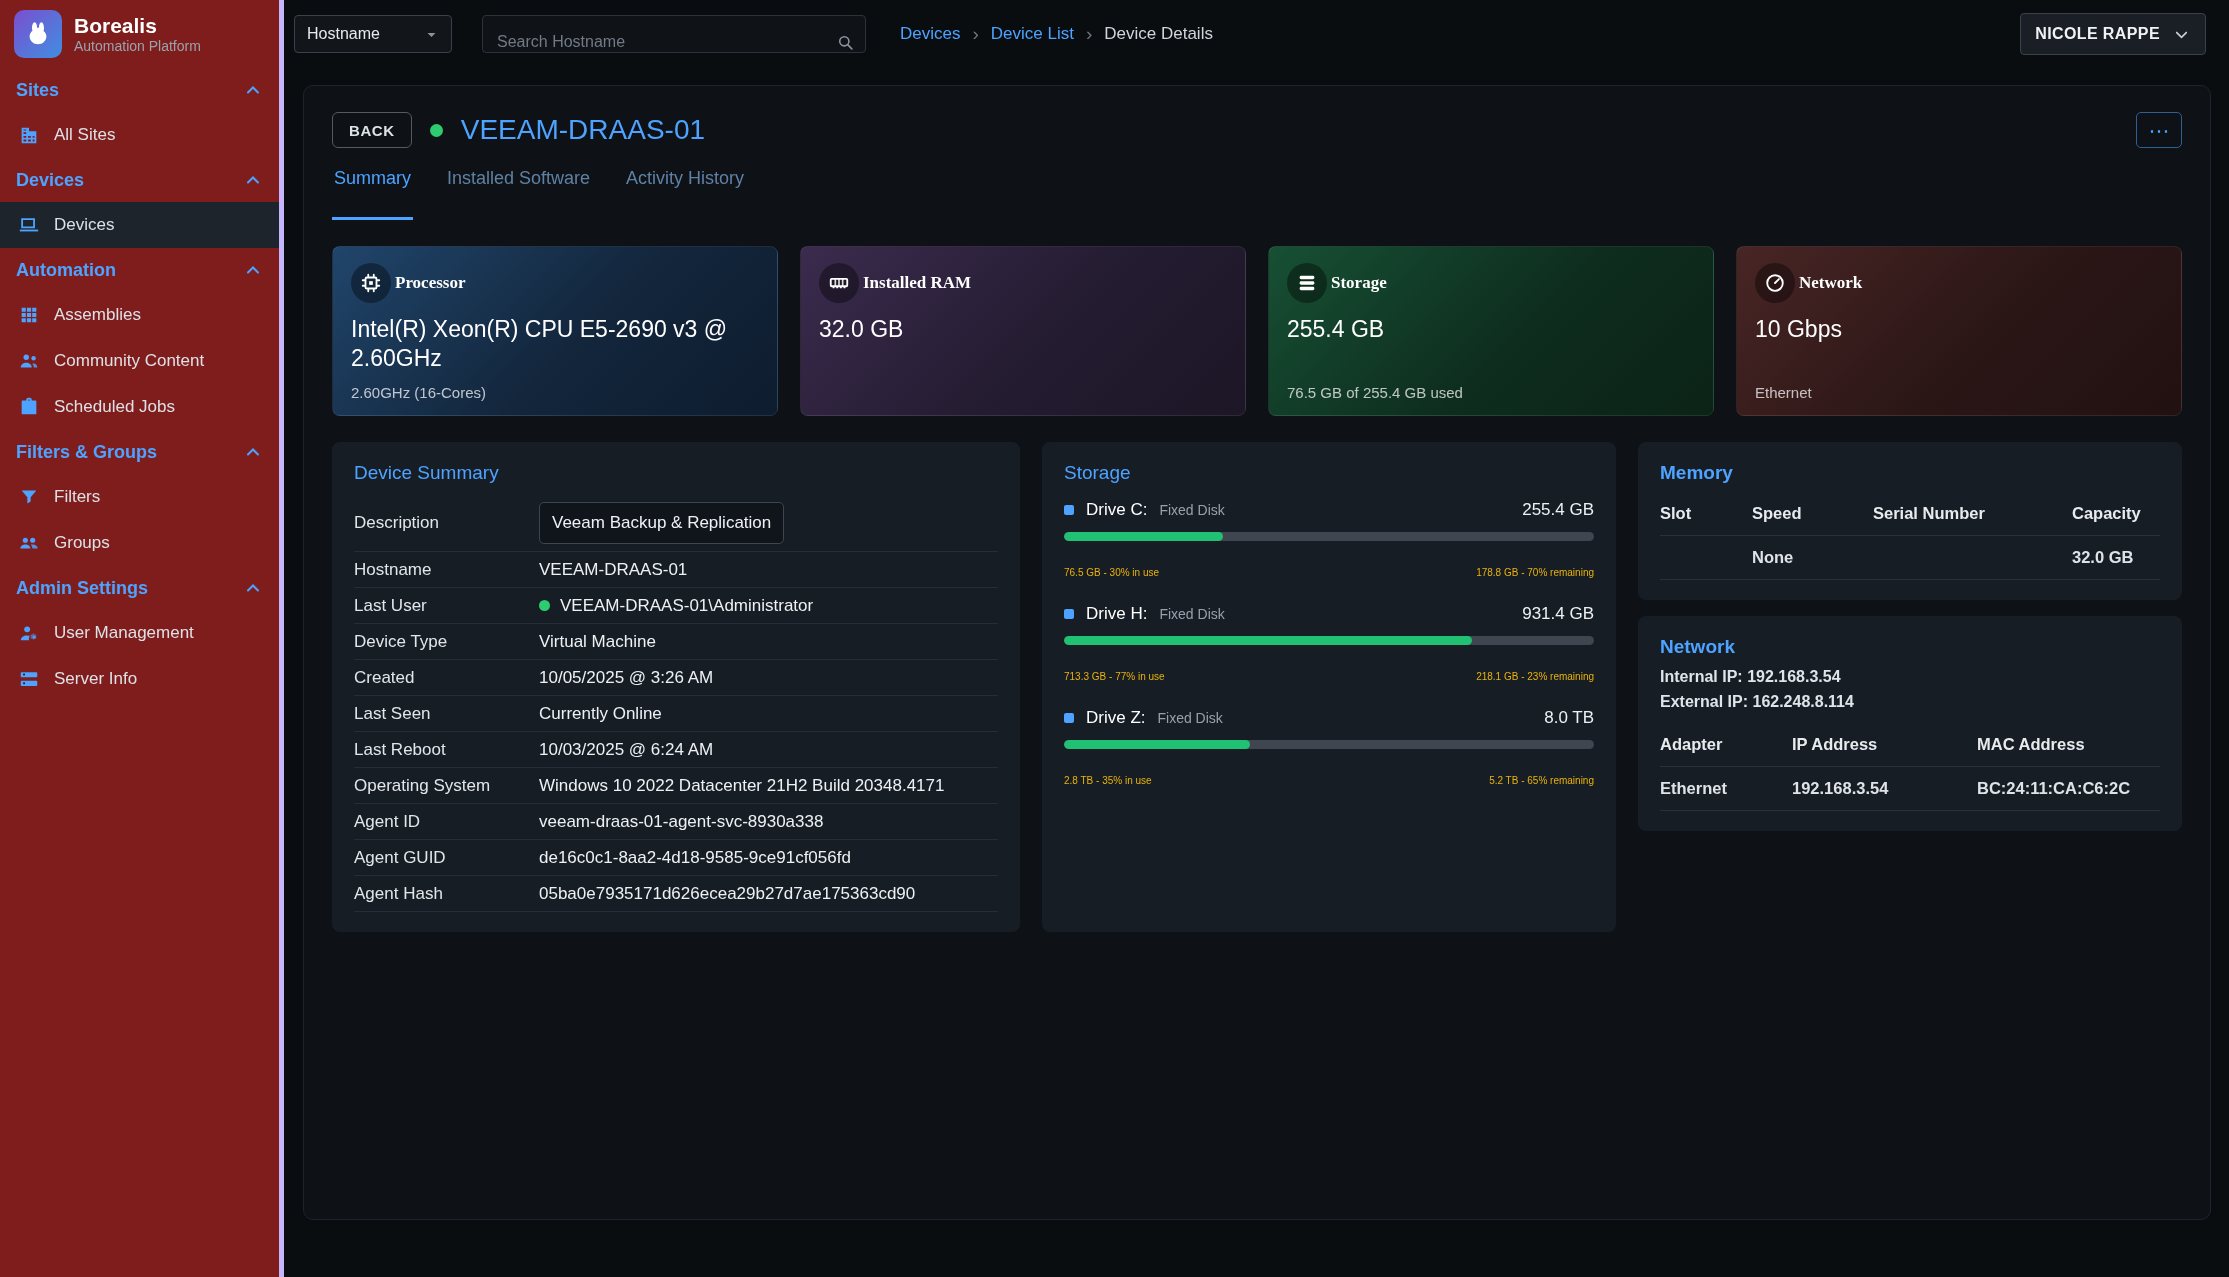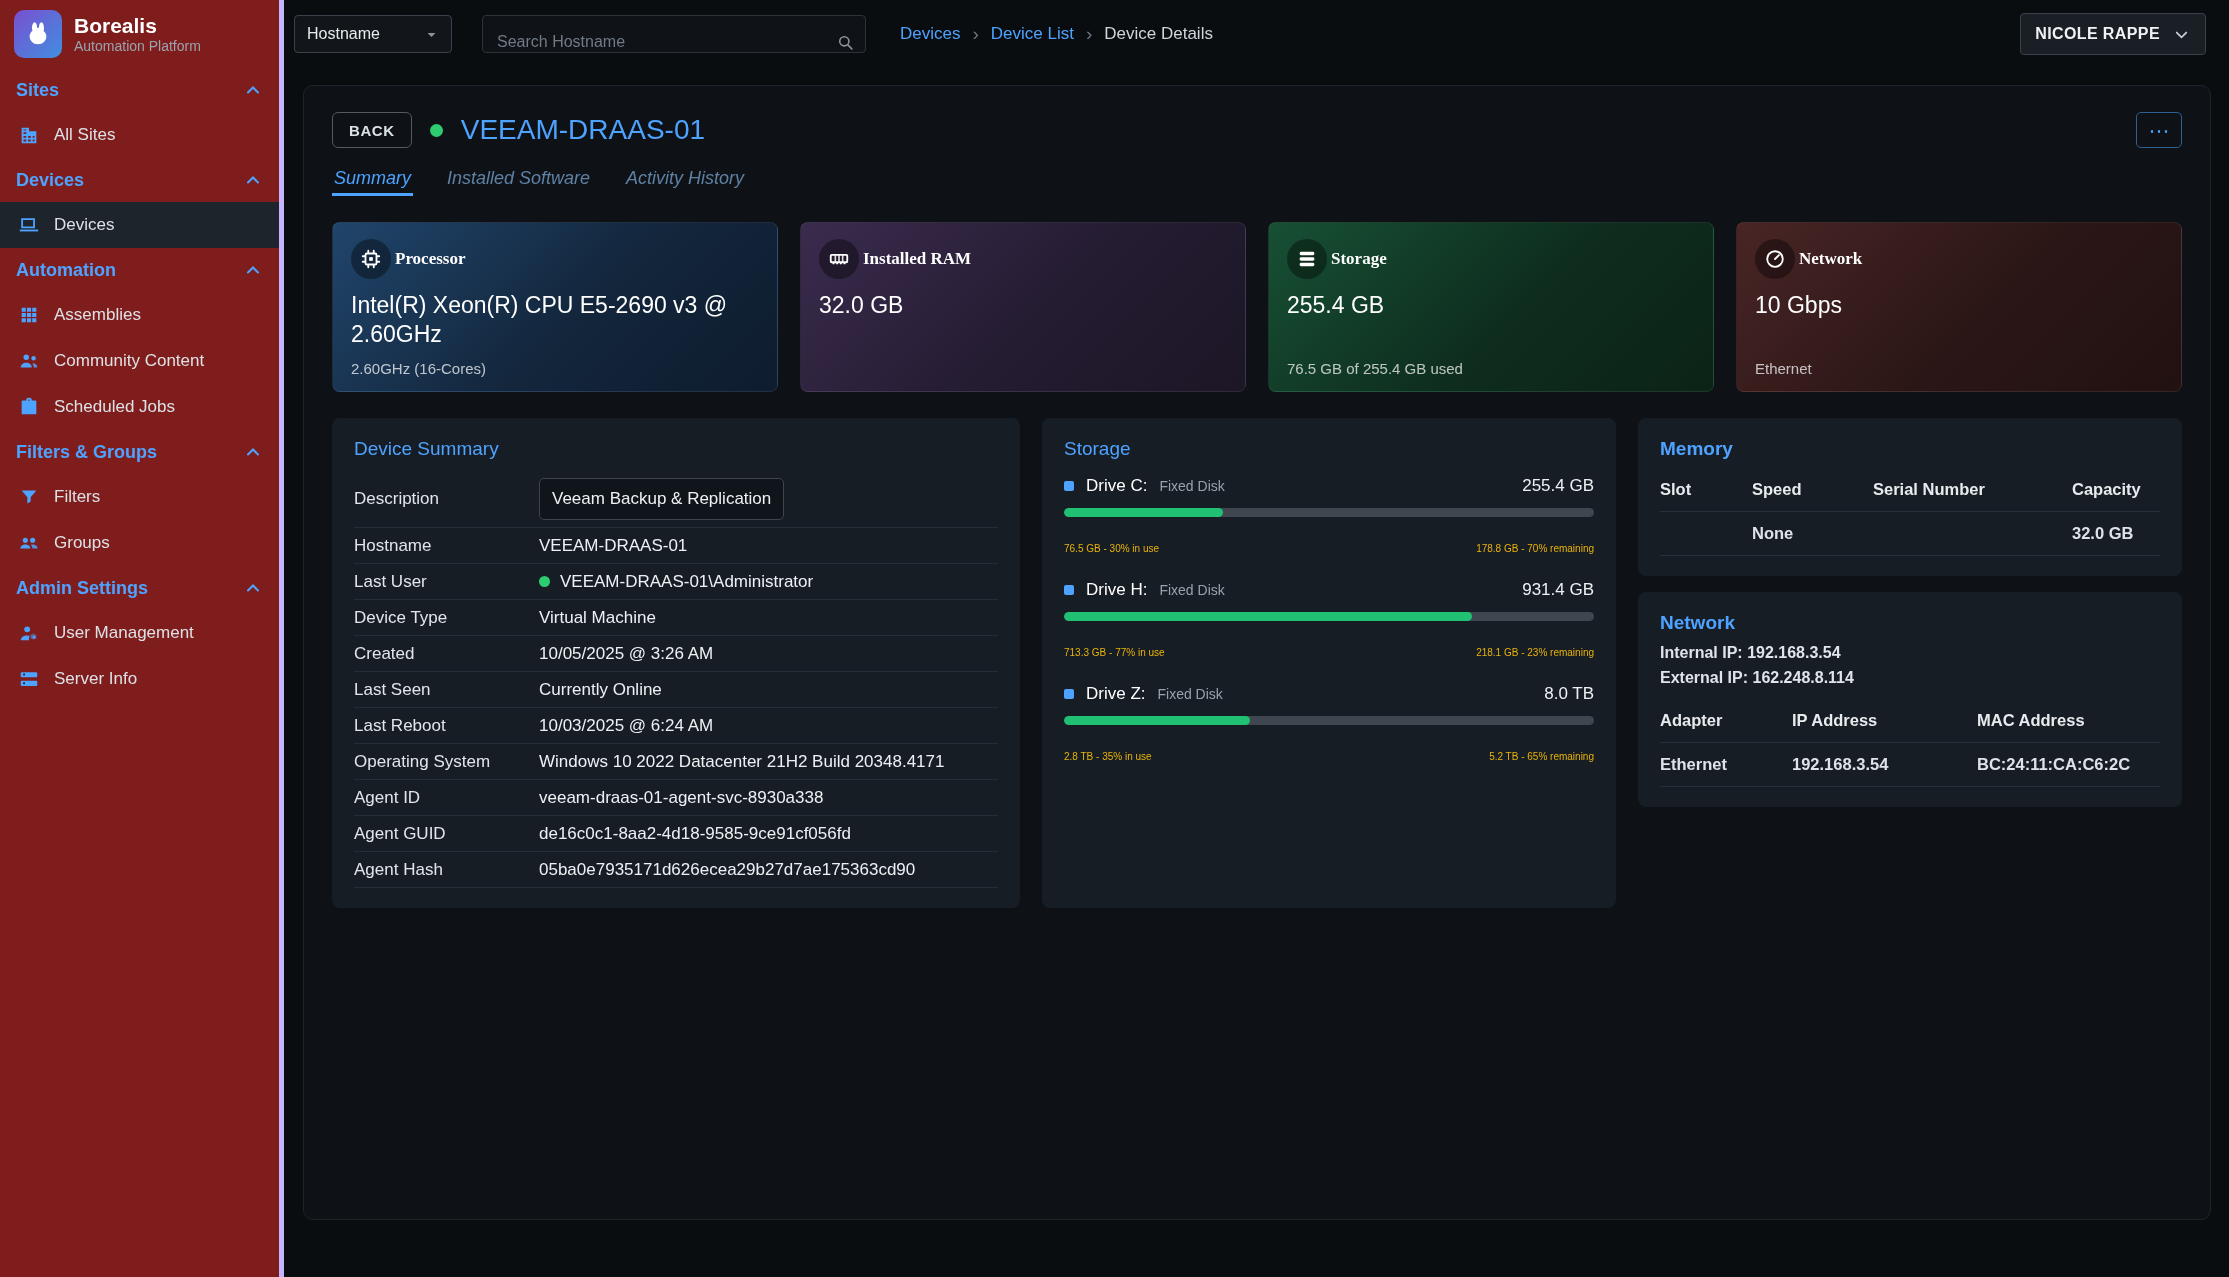--- a/index.html
+++ b/index.html
@@ -51,21 +51,21 @@
   #main { position:absolute; left:19px; top:85px; width:1908px; height:1135px;
     background:#0e1217; border:1px solid #1e242b; border-radius:10px; padding:26px 28px; }
   .page-head { display:flex; align-items:center; gap:18px; }
   .back-btn { height:36px; padding:0 16px; background:transparent; border:1px solid #525a64; border-radius:6px;
     color:#dbe2e9; font-size:15px; font-weight:bold; letter-spacing:.6px; cursor:pointer; font-family:inherit; }
   .status-dot { width:13px; height:13px; border-radius:50%; background:#2ecc71; }
   .device-title { font-size:28px; color:#4da3ff; }
   .more-btn { margin-left:auto; width:46px; height:36px; border:1px solid #2f5f93; border-radius:5px;
     background:transparent; color:#4da3ff; font-size:21px; line-height:1; cursor:pointer; font-family:inherit; }
   .tabs { display:flex; gap:32px; margin-top:20px; }
-  .tab { padding:0 2px 4px; font-size:18px; color:#5f81a3; cursor:pointer;font-style:italic; }
+  .tab { padding:0 2px 28px; font-size:18px; color:#5f81a3; cursor:pointer; }
   .tab.active { color:#4da3ff; border-bottom:3px solid #4da3ff; }
   
   .stats { display:flex; gap:22px; margin-top:26px; }
   .stat-card { flex:1; height:170px; border-radius:8px; position:relative; padding:16px 18px;
     border:1px solid rgba(255,255,255,.07); }
   .stat-head { display:flex; align-items:center; gap:4px;font-family:Liberation Serif, serif; }
   .stat-icon { width:40px; height:40px; border-radius:50%; background:rgba(0,0,0,.38);
     display:flex; align-items:center; justify-content:center; color:#fff; }
   .stat-icon svg { width:22px; height:22px; }
   .stat-label { font-size:17px; font-weight:bold; color:#fff; }

